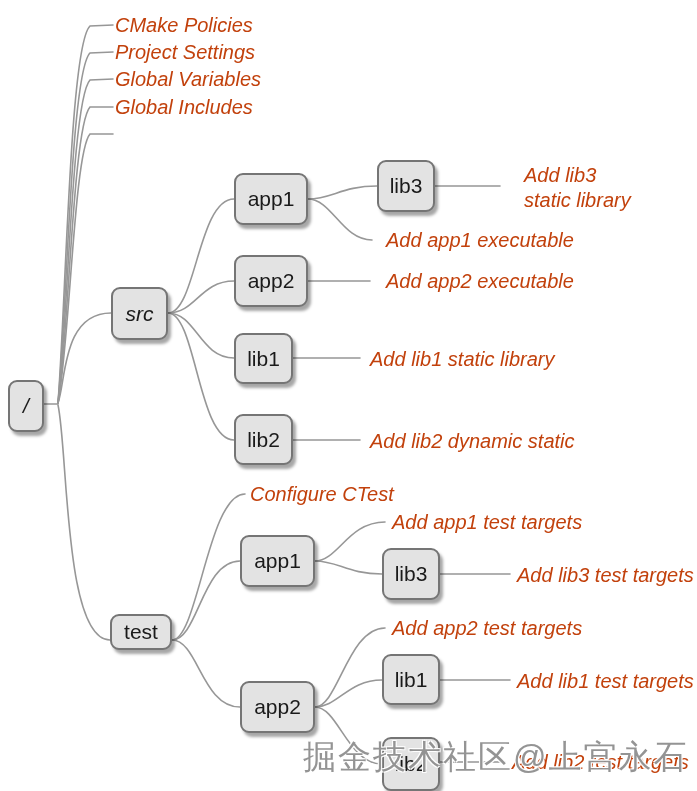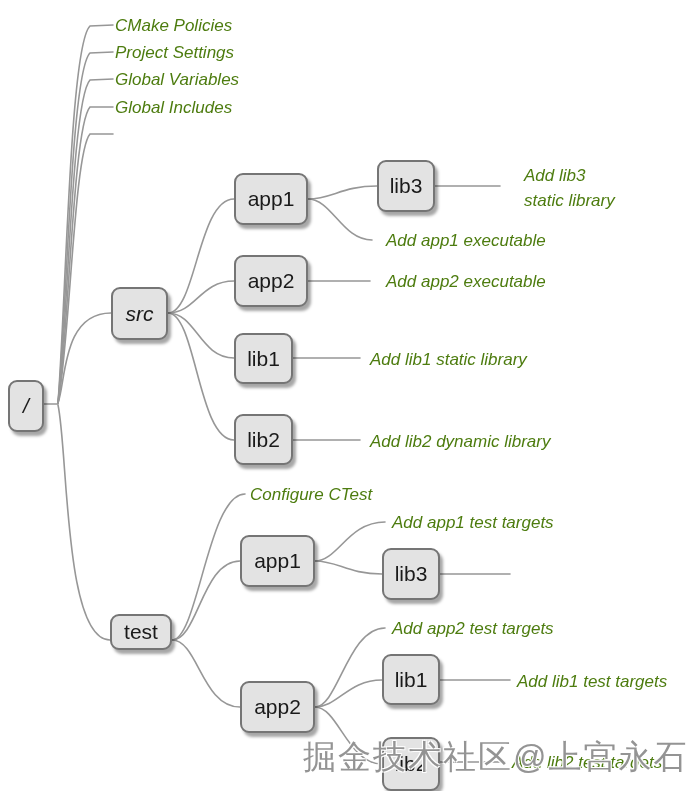--- a/index.html
+++ b/index.html
@@ -10,21 +10,21 @@
   #wires{position:absolute;left:0;top:0;z-index:1;}
   .node{
     position:absolute;z-index:2;display:flex;align-items:center;justify-content:center;
     background:#e3e3e3;border:2px solid #757575;border-radius:9px;
     box-shadow:3px 4px 3px rgba(0,0,0,0.35);
     font-size:21px;color:#1a1a1a;box-sizing:border-box;
   }
   .node.root-node{font-style:italic;}
   .note{
     position:absolute;z-index:2;transform:translateY(-50%);
-    font-size:17px;font-style:italic;color:#4d7c0f;white-space:pre-line;line-height:25px;
+    font-size:20px;font-style:italic;color:#c2410c;white-space:pre-line;line-height:25px;
   }
   .watermark{
     position:absolute;z-index:3;transform:translateY(-50%);
     font-size:33px;color:rgba(125,125,125,0.82);letter-spacing:2px;white-space:nowrap;
     text-shadow:1px 1px 0 rgba(255,255,255,0.95),-1px -1px 0 rgba(255,255,255,0.95),
                 1px -1px 0 rgba(255,255,255,0.9),-1px 1px 0 rgba(255,255,255,0.9);
     font-family:"Liberation Sans", sans-serif;
   }
 </style>
 </head>
@@ -103,23 +103,24 @@
   <div class="note" style="left:115px;top:25px;">CMake Policies</div>
   <div class="note" style="left:115px;top:52px;">Project Settings</div>
   <div class="note" style="left:115px;top:79px;">Global Variables</div>
   <div class="note" style="left:115px;top:107px;text-align:center;">Global Includes</div>
 
   <div class="note" style="left:524px;top:188px;">Add lib3
 static library</div>
   <div class="note" style="left:386px;top:240px;">Add app1 executable</div>
   <div class="note" style="left:386px;top:281px;">Add app2 executable</div>
   <div class="note" style="left:370px;top:359px;">Add lib1 static library</div>
-  <div class="note" style="left:370px;top:441px;">Add lib2 dynamic library</div>
+  <div class="note" style="left:370px;top:441px;">Add lib2 dynamic static</div>
 
   <div class="note" style="left:250px;top:494px;">Configure CTest</div>
   <div class="note" style="left:392px;top:522px;">Add app1 test targets</div>
+  <div class="note" style="left:517px;top:575px;">Add lib3 test targets</div>
   <div class="note" style="left:392px;top:628px;">Add app2 test targets</div>
   <div class="note" style="left:517px;top:681px;">Add lib1 test targets</div>
   <div class="note" style="left:512px;top:762px;">Add lib2 test targets</div>
 
   <div class="watermark" style="left:303px;top:757px;">掘金技术社区@上宫永石</div>
 
 </div>
 
 </body></html>

